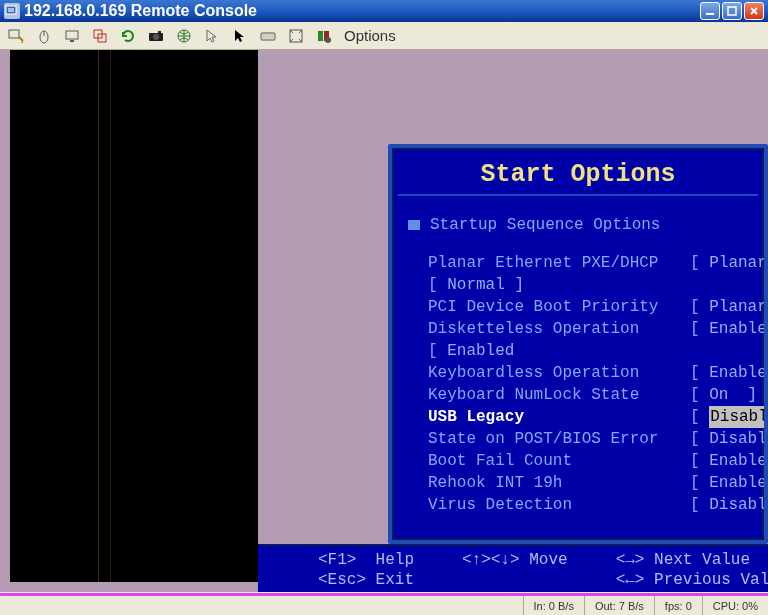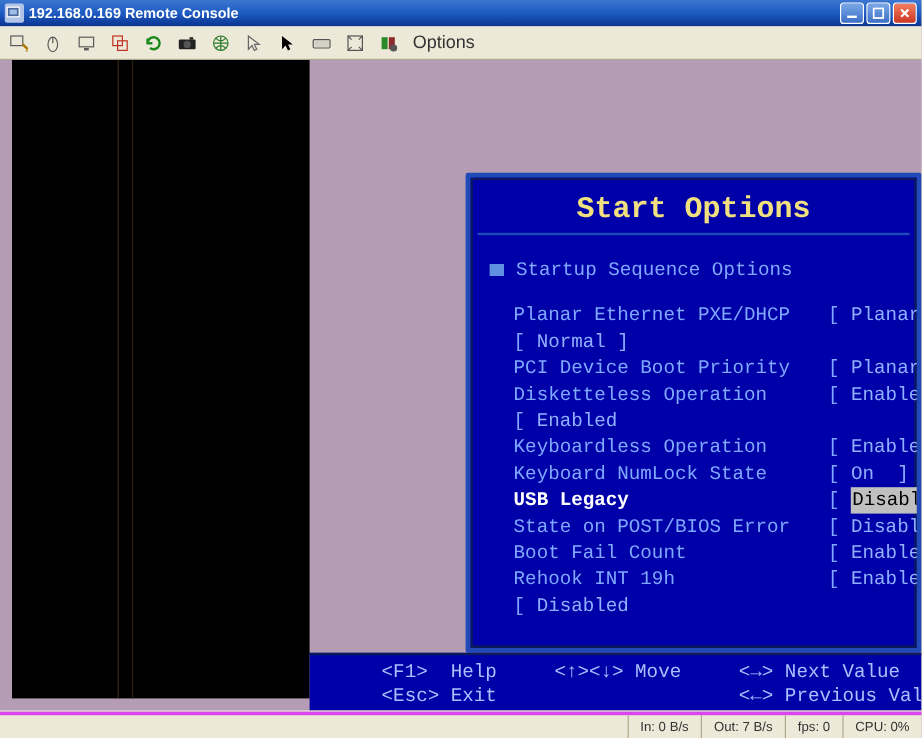--- a/index.html
+++ b/index.html
@@ -22,21 +22,21 @@
   }
   .titlebar-icon {
     width: 16px; height: 16px;
     background: #b0c4e8;
     margin-right: 4px;
     border-radius: 2px;
     display: inline-flex; align-items: center; justify-content: center;
   }
   .titlebar-text {
     font-weight: bold;
-    font-size: 12px;
+    font-size: 16px;
     flex: 1;
   }
   .winbtns { display: flex; gap: 2px; }
   .winbtn {
     width: 20px; height: 18px;
     border: 1px solid #fff;
     border-radius: 3px;
     display: inline-flex; align-items: center; justify-content: center;
     font-size: 10px; font-weight: bold;
     cursor: pointer;
@@ -293,21 +293,21 @@
           <div class="bios-item"><span class="bios-bracket">[ </span><span class="bios-val">Normal ]</span></div>
           <div class="bios-item"><span class="bios-label">PCI Device Boot Priority</span><span class="bios-bracket">[ </span><span class="bios-val">Planar S</span></div>
           <div class="bios-item"><span class="bios-label">Disketteless Operation</span><span class="bios-bracket">[ </span><span class="bios-val">Enabled</span></div>
           <div class="bios-item"><span class="bios-bracket">[ </span><span class="bios-val">Enabled</span></div>
           <div class="bios-item"><span class="bios-label">Keyboardless Operation</span><span class="bios-bracket">[ </span><span class="bios-val">Enabled</span></div>
           <div class="bios-item"><span class="bios-label">Keyboard NumLock State</span><span class="bios-bracket">[ </span><span class="bios-val">On  ]</span></div>
           <div class="bios-item hl"><span class="bios-label">USB Legacy</span><span class="bios-bracket">[ </span><span class="bios-val">Disabled</span></div>
           <div class="bios-item"><span class="bios-label">State on POST/BIOS Error</span><span class="bios-bracket">[ </span><span class="bios-val">Disabled</span></div>
           <div class="bios-item"><span class="bios-label">Boot Fail Count</span><span class="bios-bracket">[ </span><span class="bios-val">Enabled</span></div>
           <div class="bios-item"><span class="bios-label">Rehook INT 19h</span><span class="bios-bracket">[ </span><span class="bios-val">Enabled</span></div>
-          <div class="bios-item"><span class="bios-bracket">[ </span><span class="bios-val">Disabled</span></div>
+          <div class="bios-item"><span class="bios-label">Virus Detection</span><span class="bios-bracket">[ </span><span class="bios-val">Disabled</span></div>
         </div>
     </div>
   </div>
 
   <div class="biosfooter"><span>&lt;F1&gt;  Help     &lt;↑&gt;&lt;↓&gt; Move     &lt;→&gt; Next Value</span>
 <span>&lt;Esc&gt; Exit                     &lt;←&gt; Previous Value</span></div>
 </div>
 
 <div class="statusbar">
   <div class="status-spacer"></div>

